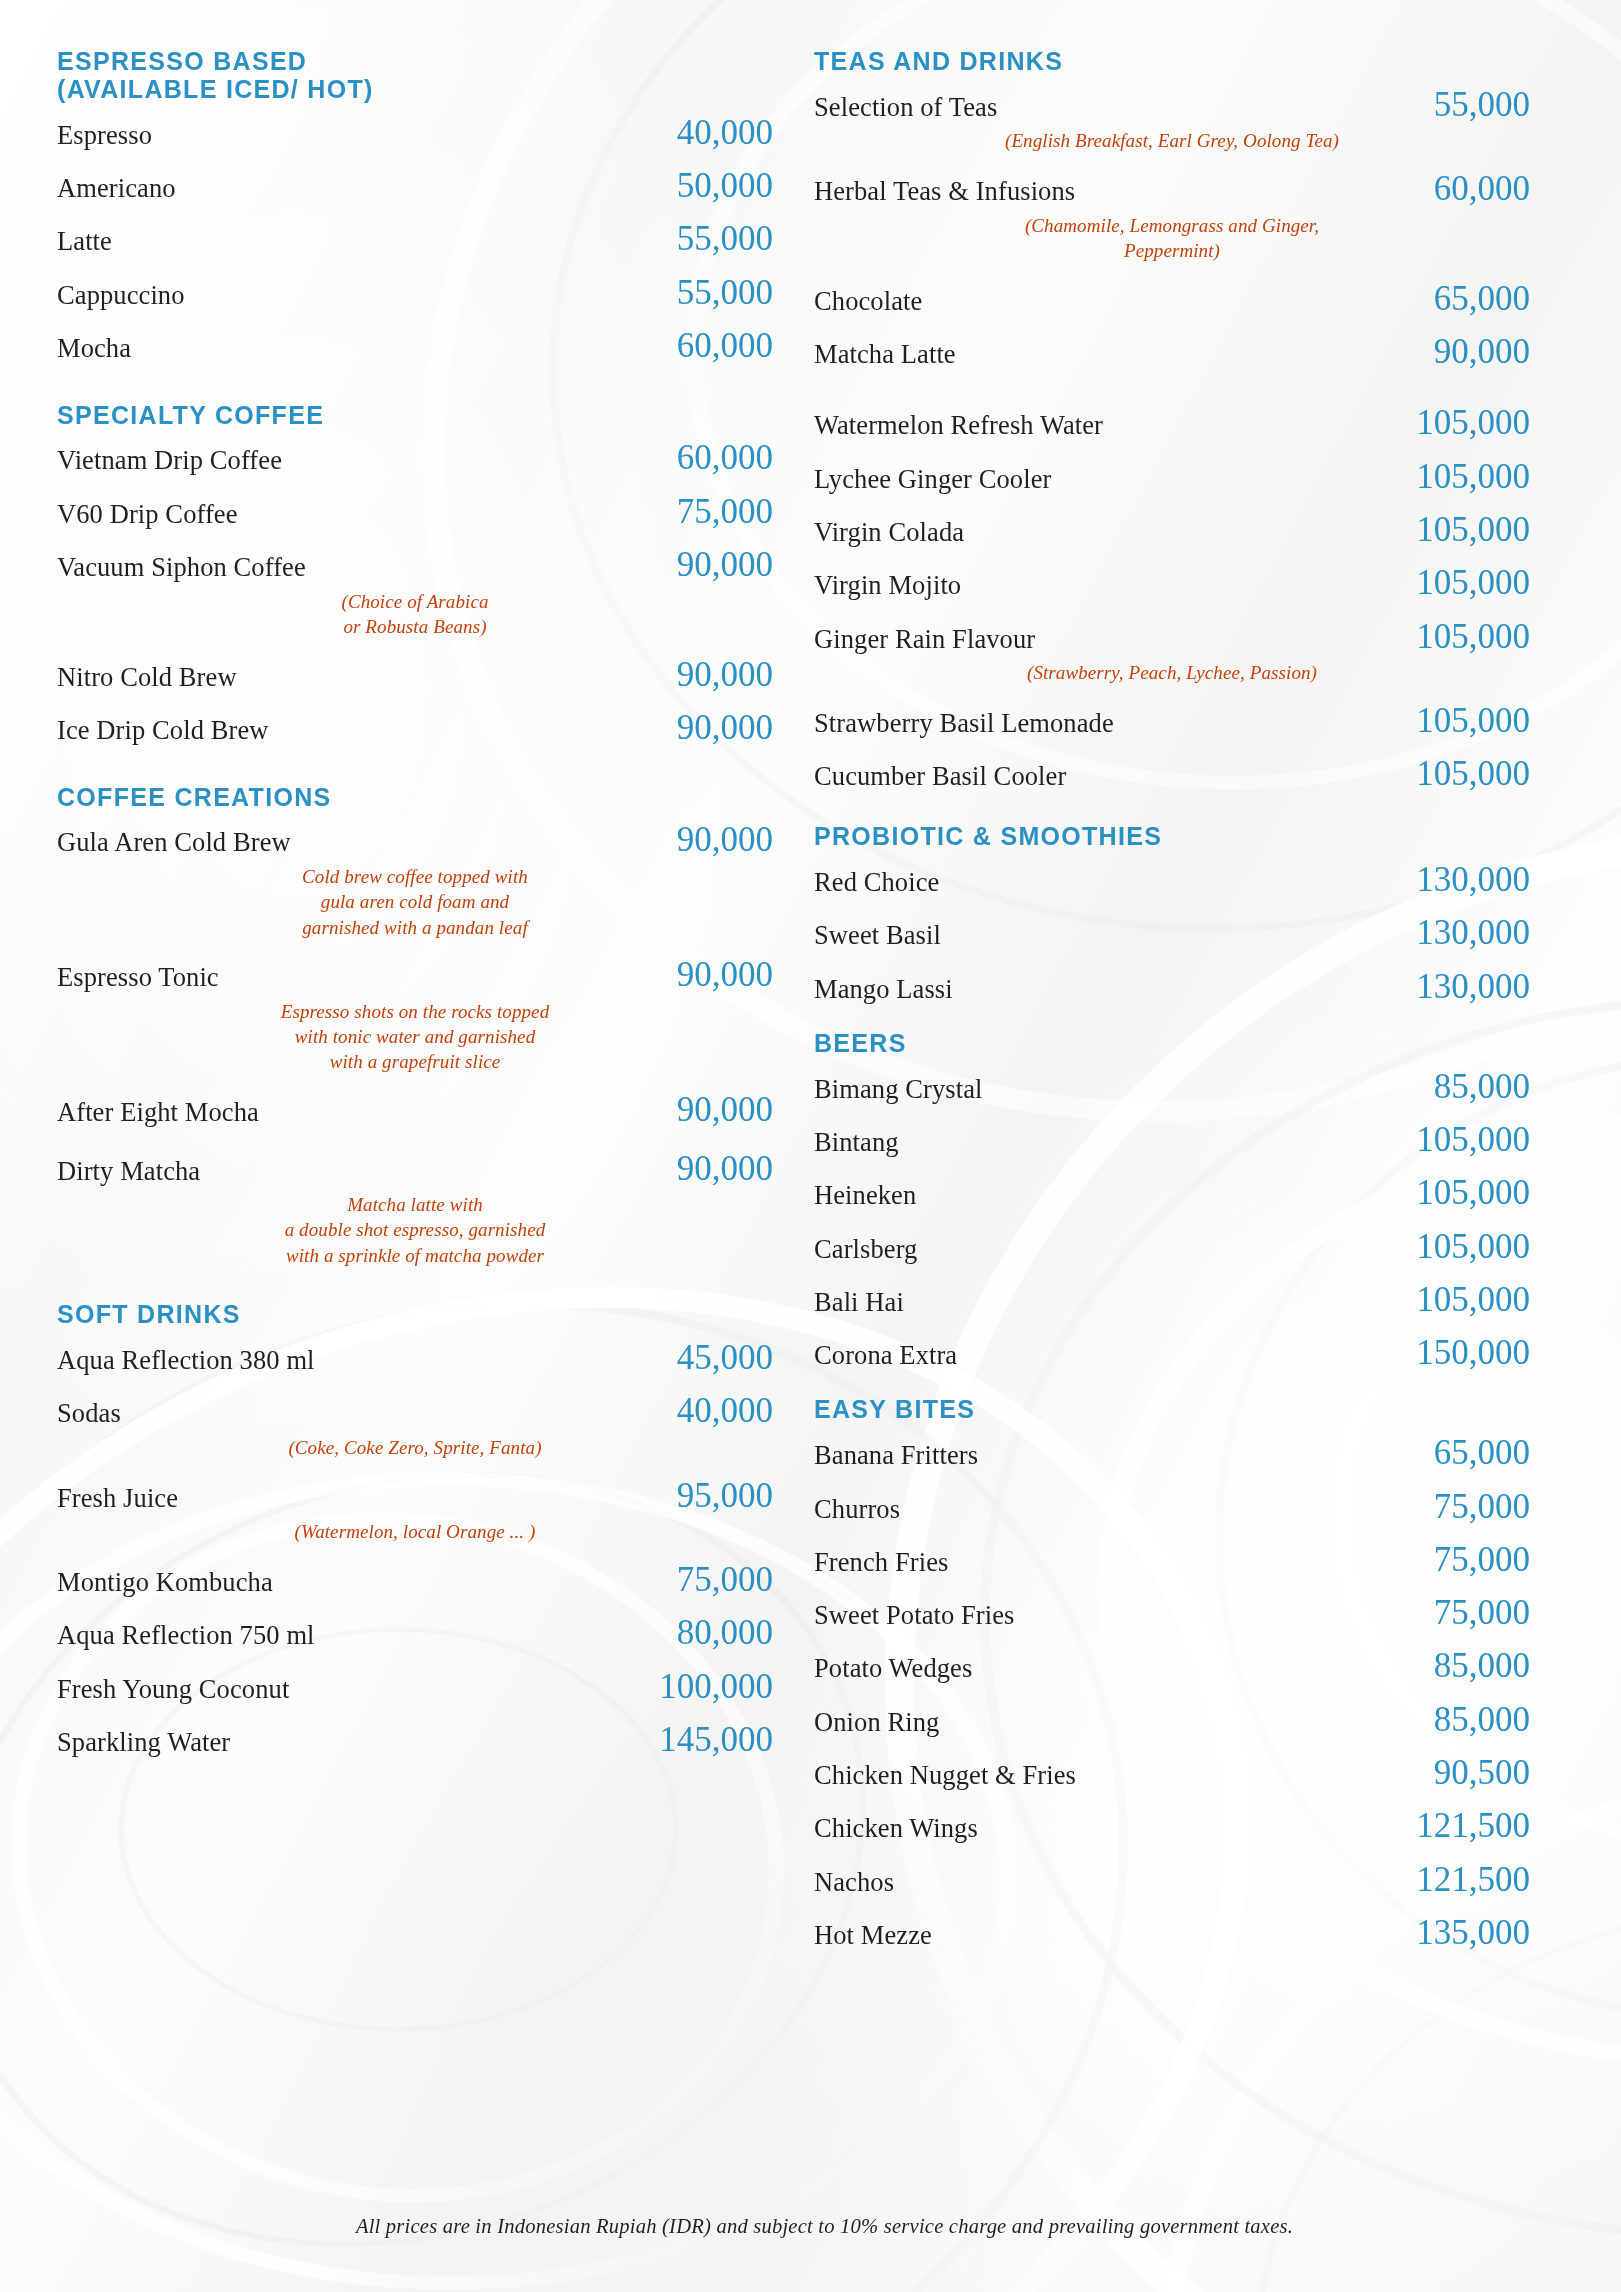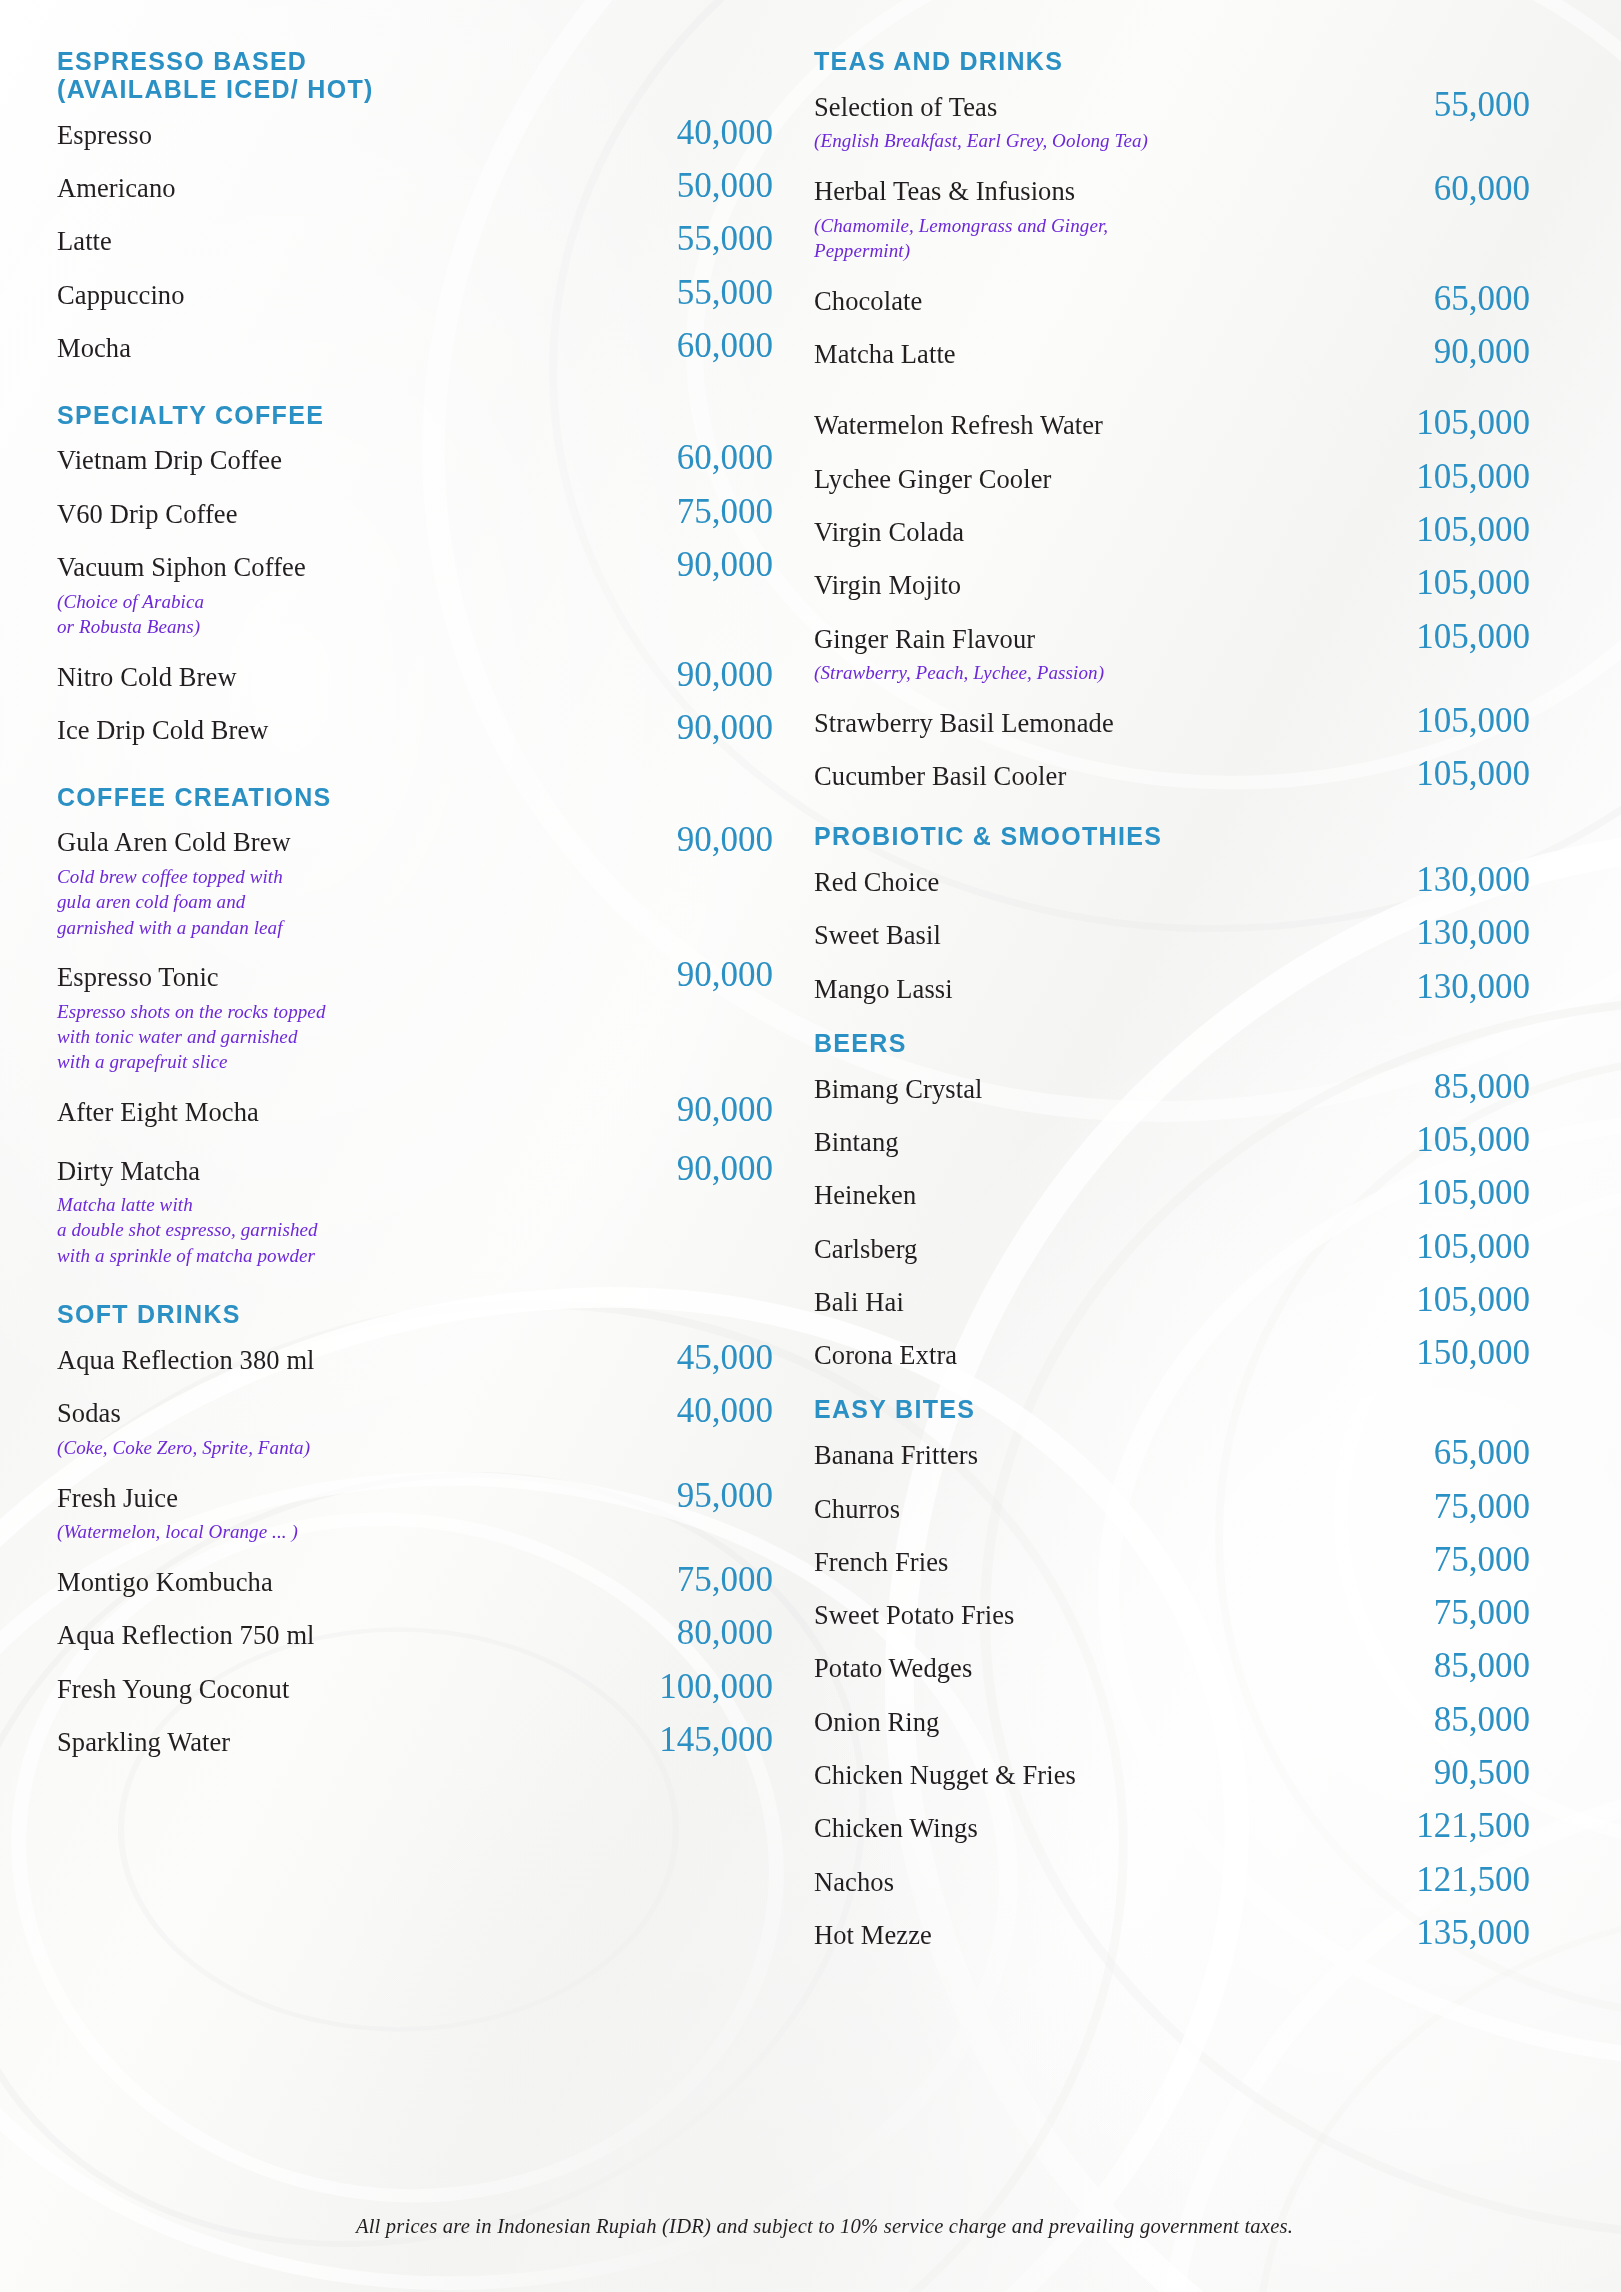--- a/index.html
+++ b/index.html
@@ -100,25 +100,26 @@
     color: #2b90c4;
     line-height: 1.30;
     text-align: right;
     white-space: nowrap;
     flex: 0 0 auto;
   }
   .item-desc {
     font-family: "Liberation Serif", serif;
     font-style: italic;
     font-size: 19px;
-    color: #6d28d9;
+    color: #c2410c;
     line-height: 1.33;
     letter-spacing: 0.1px;
     white-space: pre-line;
     margin: 1px 0 0 0;
+    text-align: center;
   }
 
   
   .row { margin-bottom: 12.7px; }
   .row.tight { margin-bottom: 7.8px; }
   .row.last  { margin-bottom: 0; }
   .sect.gap-lg { margin-top: 32px; }
   .sect.gap-md { margin-top: 25.5px; }
   .sect.gap-sm { margin-top: 19.6px; }
 

